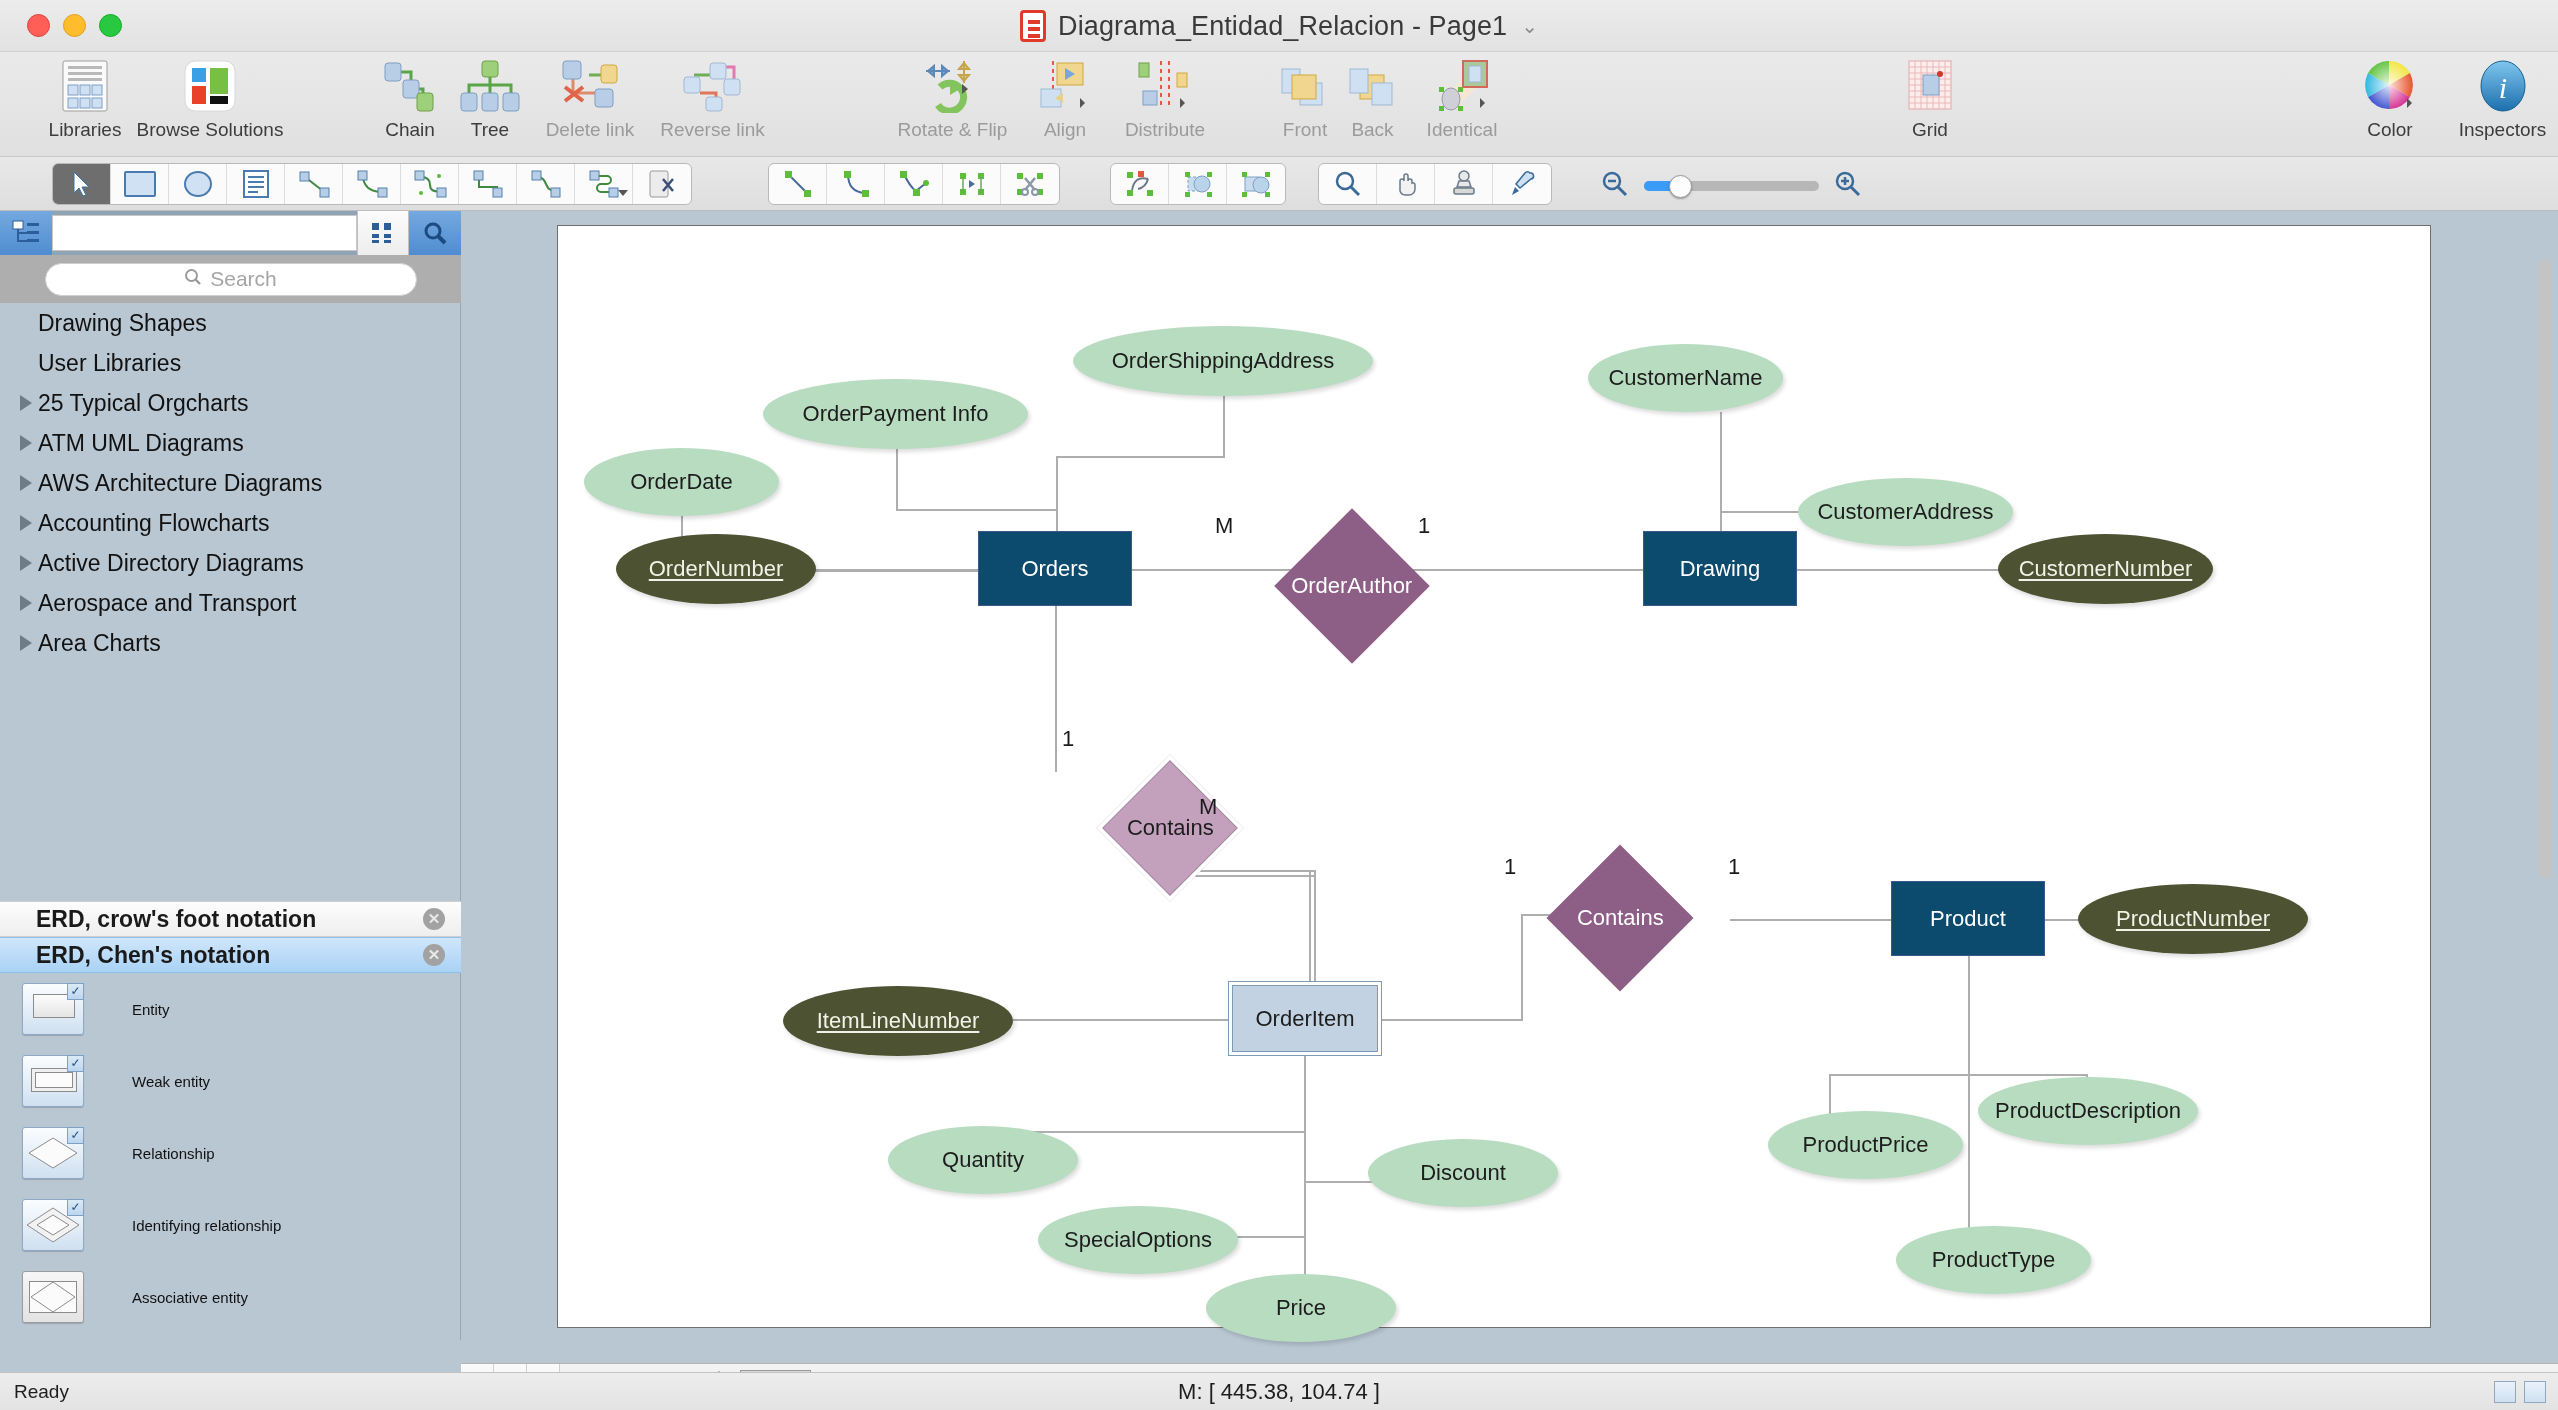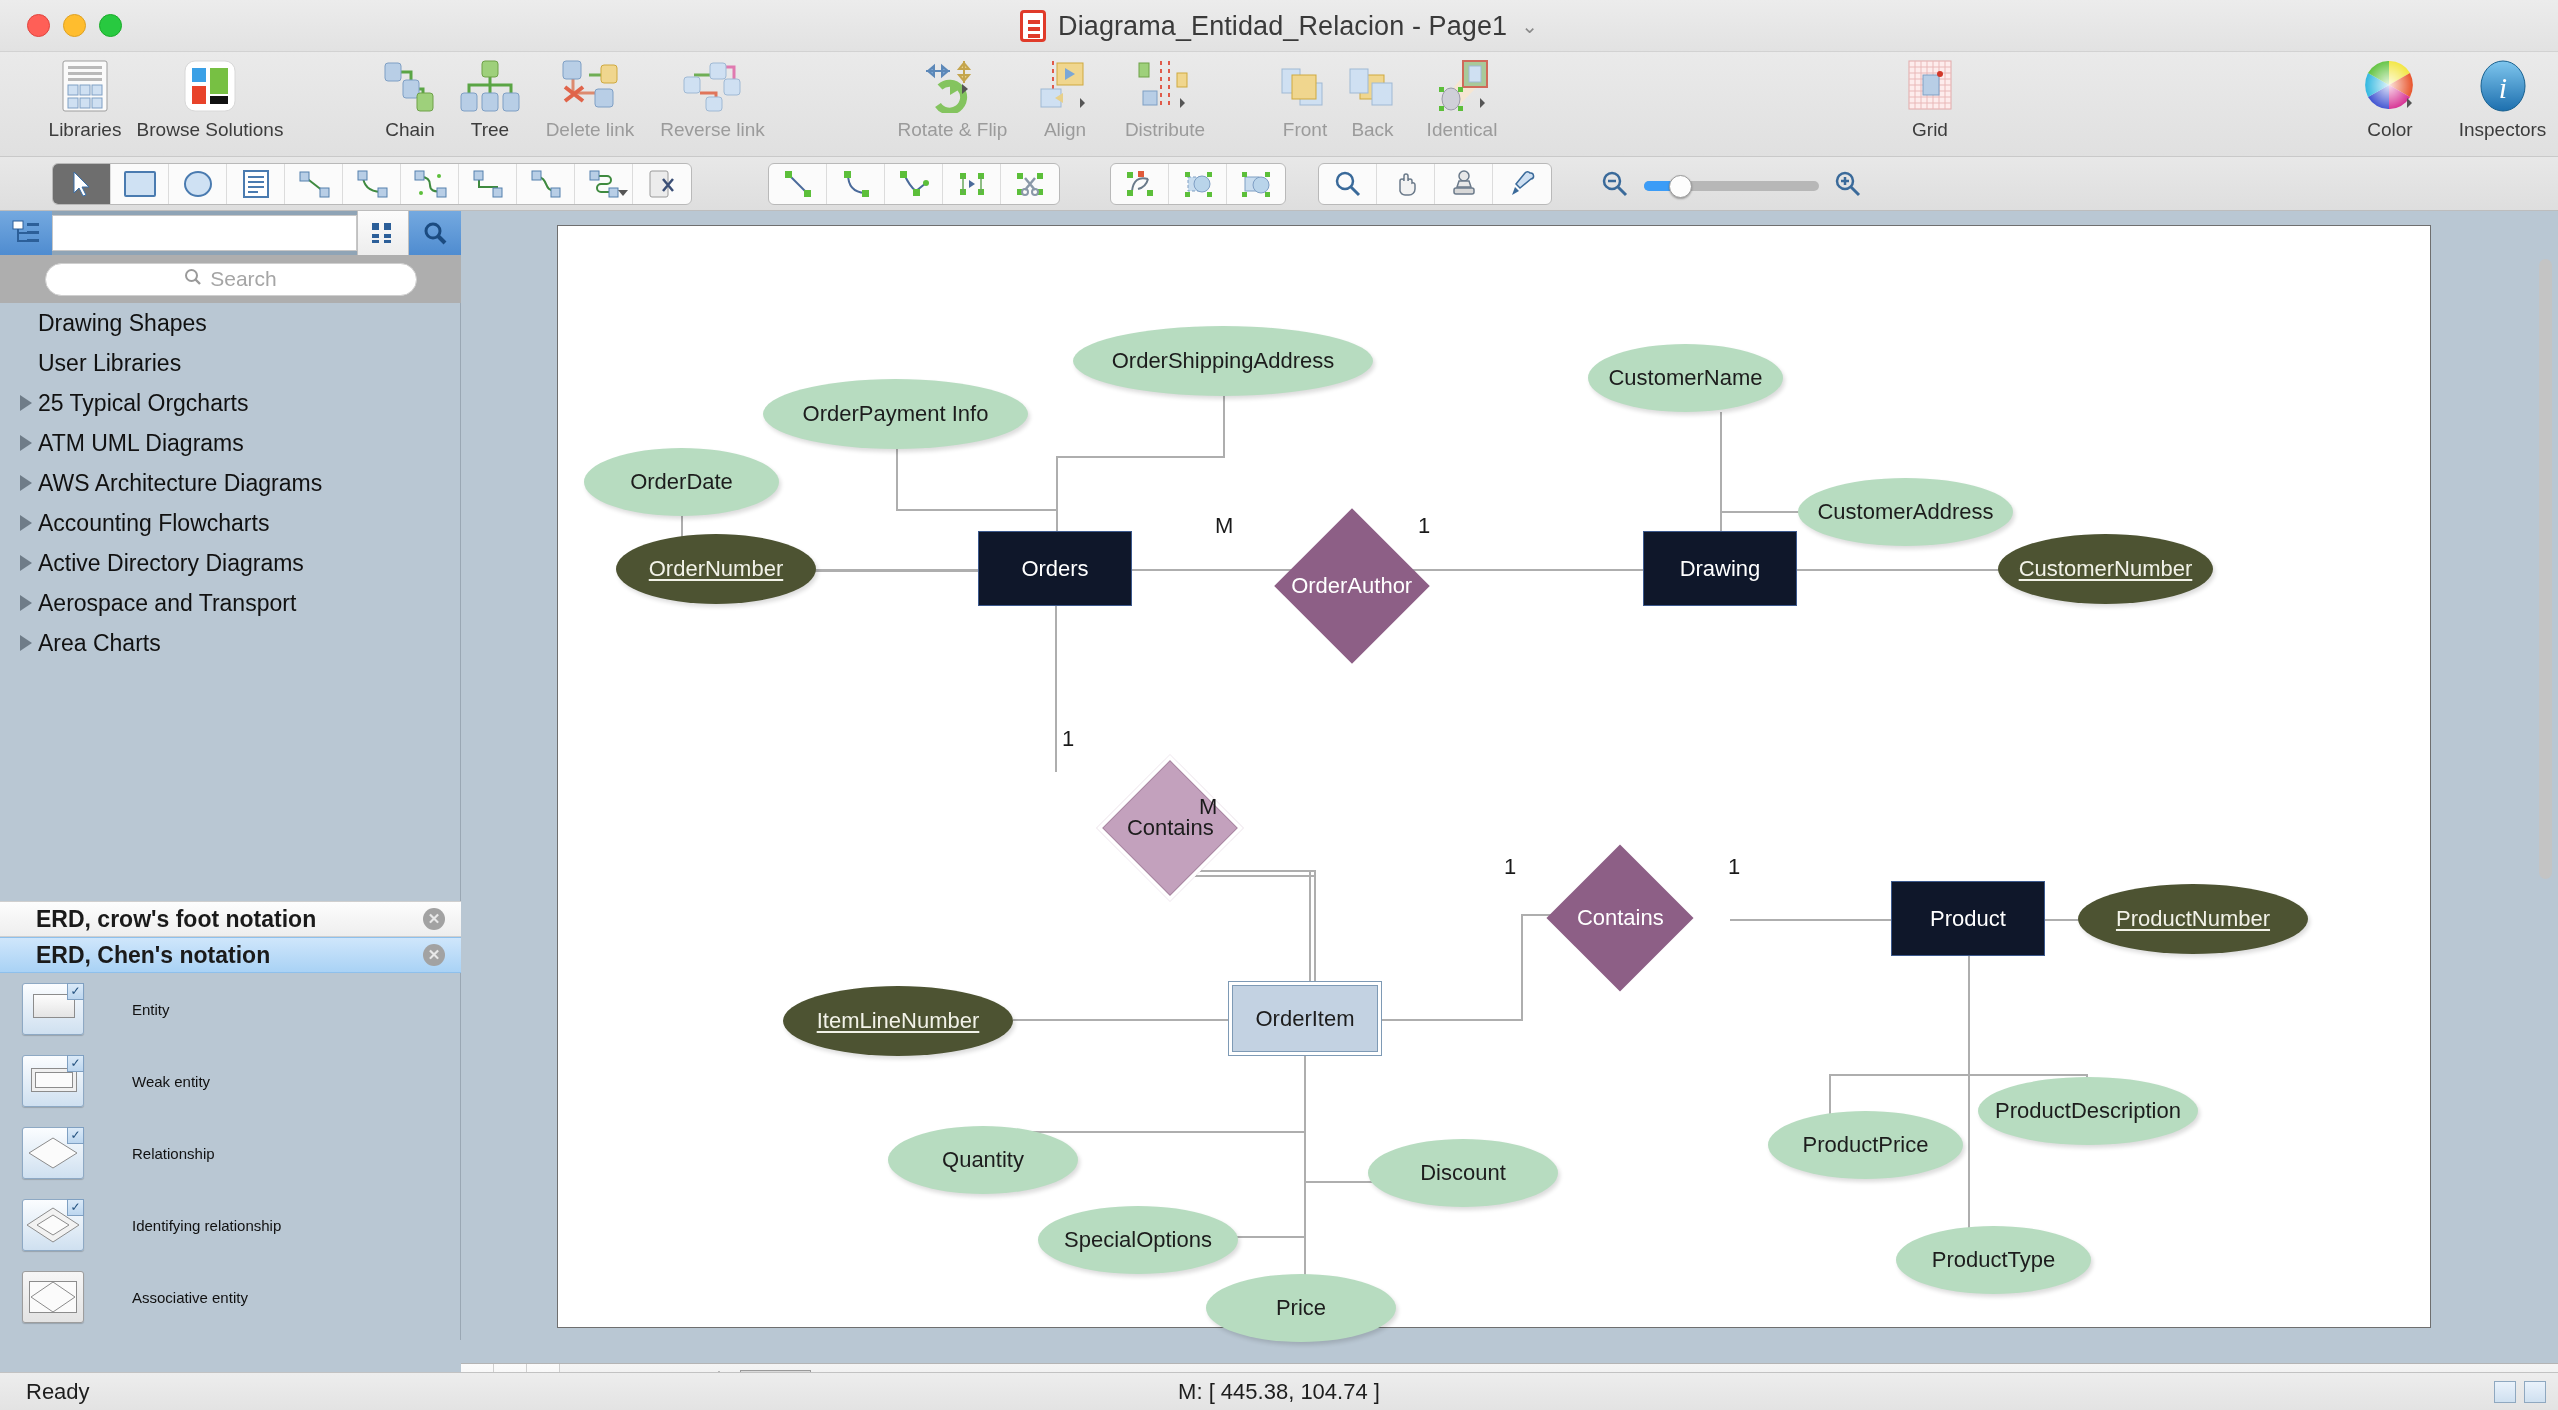--- a/index.html
+++ b/index.html
@@ -177,21 +177,21 @@
     position: absolute; right: 6px; top: 12px; width: 13px; height: 1100px;
   }
   .vscroll .thumb {
     position: absolute; left: 0; top: 36px; width: 13px; height: 620px;
     background: #c4c4c4; border-radius: 7px;
   }
 
   
   .node { position: absolute; display: flex; align-items: center; justify-content: center; }
   .ent {
-    background: #0f172a; color: #ffffff; font-size: 22px;
+    background: #0c4a6e; color: #ffffff; font-size: 22px;
     border: 1px solid #3c598d;
   }
   .weak-ent {
     background: #c3d2e2; color: #1d1d1d; font-size: 22px;
     border: 1px solid #7e9ab5; box-shadow: inset 0 0 0 3px #ffffff, inset 0 0 0 4px #7e9ab5;
   }
   .rel {
     background: #8d5f86; color: #ffffff; font-size: 22px;
     transform: rotate(45deg);
   }
@@ -229,21 +229,21 @@
   .pb-views {
     display: flex; gap: 3px; border: 1px solid #9a9a9a; padding: 3px; background: #d9d9d9;
   }
   .pb-view { width: 19px; height: 22px; background: #ffffff; border: 1px solid #8d8d8d; }
 
   .statusbar {
     position: absolute; left: 0; top: 1372px; width: 2558px; height: 38px;
     background: linear-gradient(#ededed,#e3e3e3); border-top: 1px solid #c2c2c2;
     display: flex; align-items: center;
   }
-  .status-ready { font-size: 22px; color: #1d1d1d; margin-left: 26px; }
+  .status-ready { font-size: 19px; color: #1d1d1d; margin-left: 14px; }
   .status-coords {
     position: absolute; left: 0; width: 2558px; text-align: center;
     font-size: 22px; color: #1d1d1d;
   }
   .status-right { position: absolute; right: 12px; display: flex; gap: 8px; align-items: center; }
   .sr-box { width: 22px; height: 22px; border: 1px solid #8fa8c0; background: linear-gradient(#eaf2fb,#cfe0f0); }
   
   .lp-bottom-peek {
     position: absolute; left: 0; top: 1340px; width: 461px; height: 32px;
     background: #b9c7d3; overflow: hidden;

